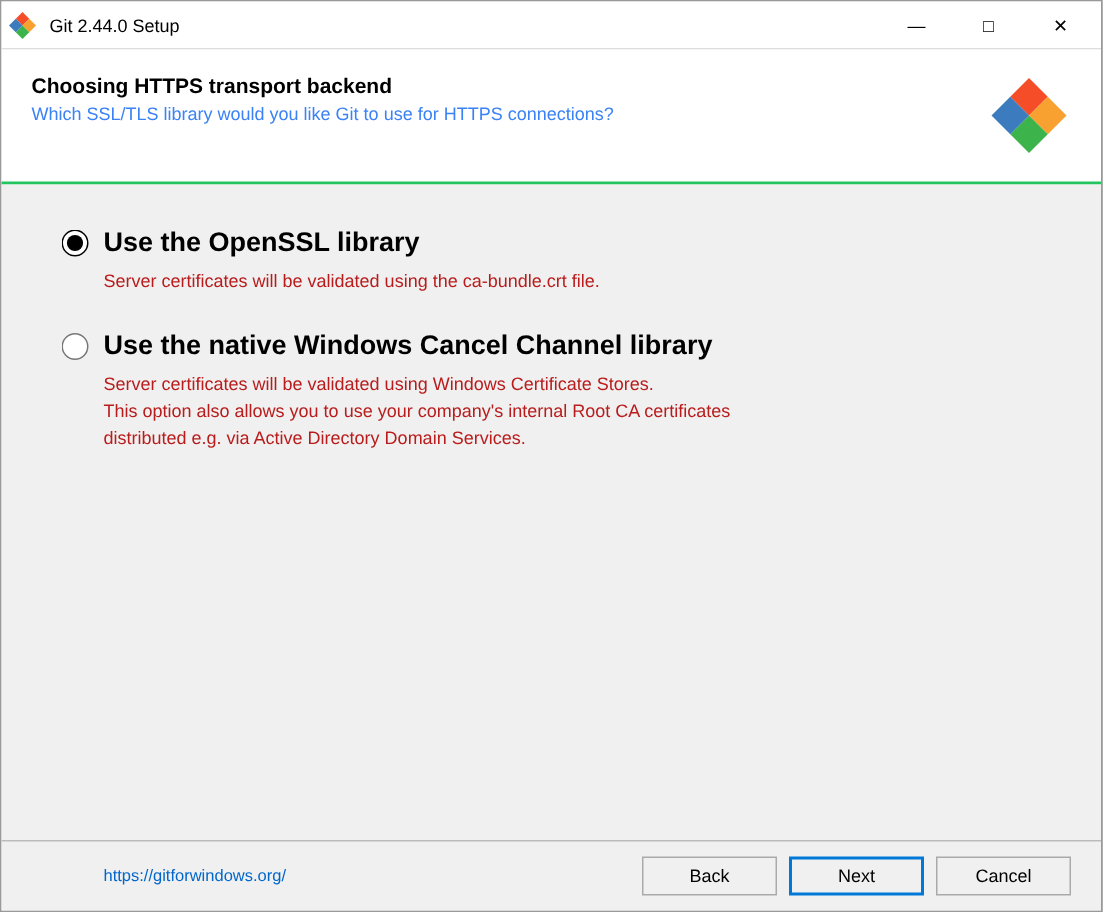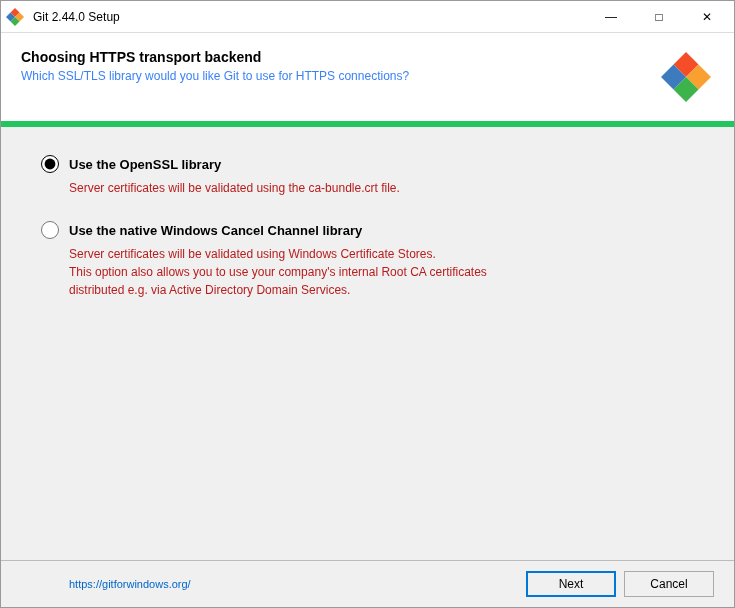--- a/index.html
+++ b/index.html
@@ -55,21 +55,21 @@
       color: #000;
       display: flex;
       align-items: center;
       justify-content: center;
     }
 
     
     .header-section {
       background: #fff;
       padding: 16px 20px 16px 20px;
-      border-bottom: 6px solid #22c55e;
+      border-bottom: 2px solid #22c55e;
       display: flex;
       align-items: flex-start;
       justify-content: center;
       flex-shrink: 0;
     }
     .header-text { flex: 1; }
     .header-title {
       font-size: 14px;
       font-weight: bold;
       color: #000;
@@ -107,21 +107,21 @@
       margin-bottom: 6px;
     }
     .radio-input {
       width: 18px;
       height: 18px;
       flex-shrink: 0;
       cursor: pointer;
       accent-color: #000;
     }
     .radio-label {
-      font-size: 13px;
+      font-size: 18px;
       font-weight: bold;
       color: #000;
       cursor: pointer;
     }
     .radio-desc {
       font-size: 12px;
       color: #b91c1c;
       margin-left: 28px;
       line-height: 1.5;
     }
@@ -213,18 +213,19 @@
         <label for="winsecure" class="radio-label">Use the native Windows Cancel Channel library</label>
       </div>
       <div class="radio-desc">Server certificates will be validated using Windows Certificate Stores.<br>This option also allows you to use your company's internal Root CA certificates<br>distributed e.g. via Active Directory Domain Services.</div>
     </div>
 
   </div>
 
   <div class="footer">
     <a class="footer-link" href="#">https://gitforwindows.org/</a>
     <div class="footer-buttons">
+      <button class="footer-btn">Back</button>
       <button class="footer-btn primary">Next</button>
       <button class="footer-btn">Cancel</button>
     </div>
   </div>
 
 </div>
 
 </body></html>

